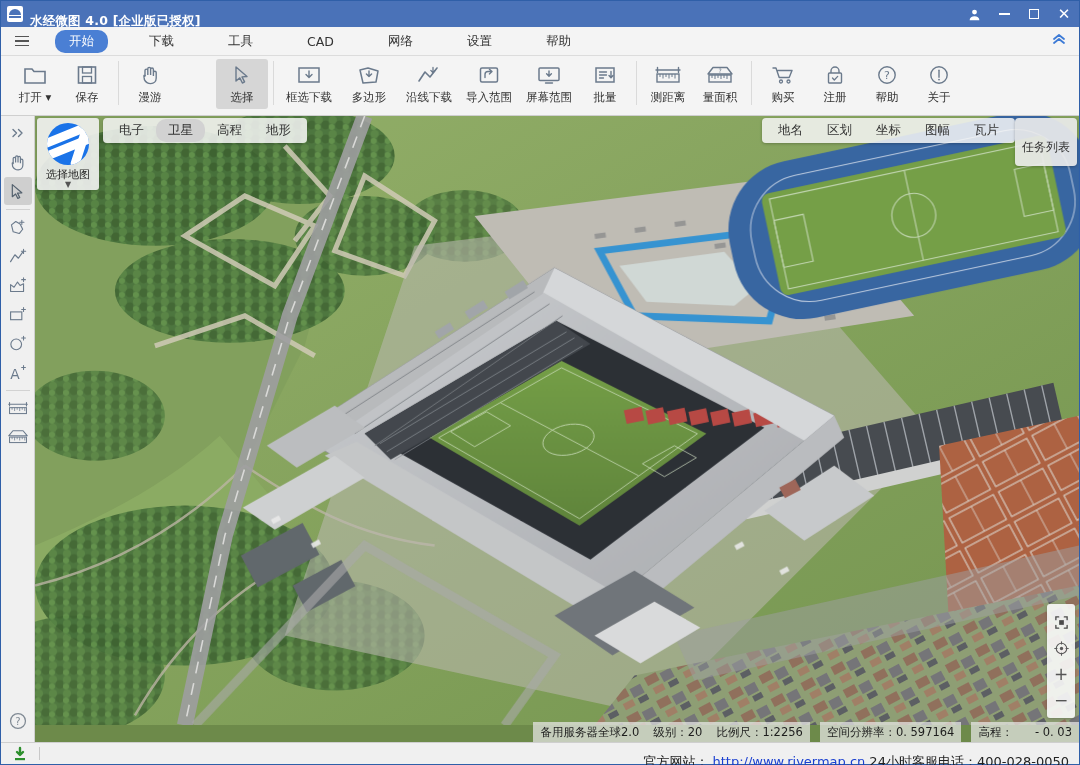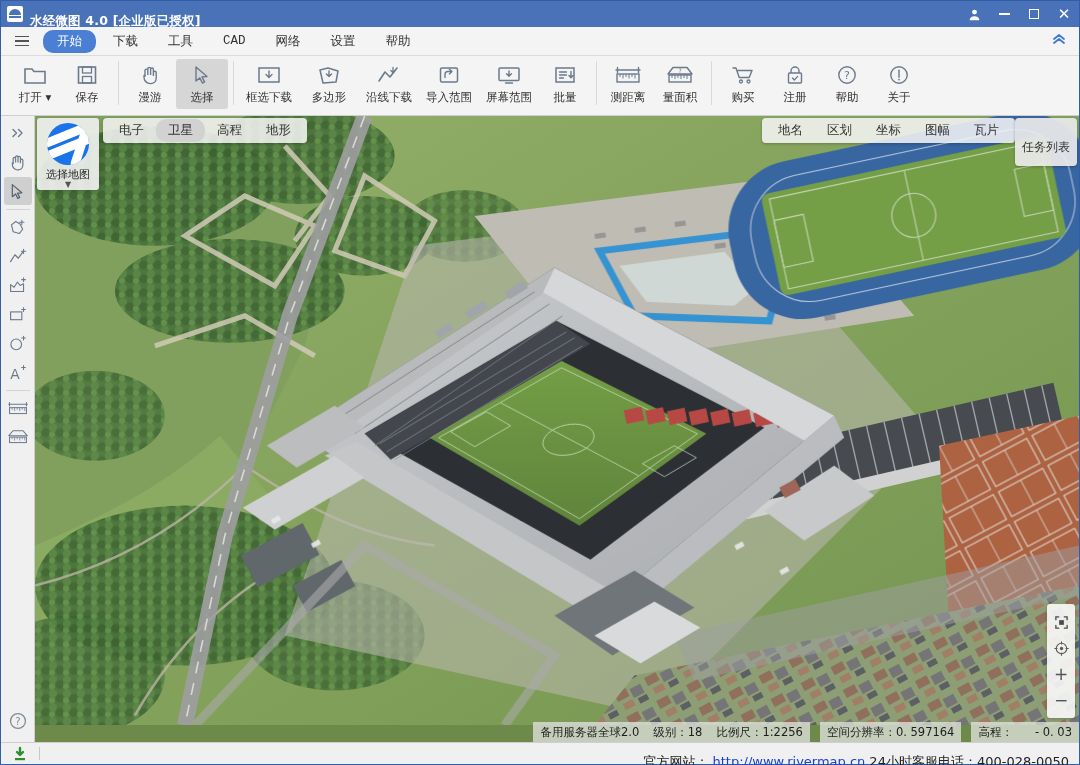--- a/index.html
+++ b/index.html
@@ -28,32 +28,32 @@
   .glyph-min{display:block;width:11px;height:1.5px;background:#fff;}
   .glyph-max{display:block;width:10px;height:10px;border:1.5px solid #fff;box-sizing:border-box;}
   .glyph-close{font-size:15px;line-height:1;font-family:"DejaVu Sans",sans-serif;}
 
   
   .menubar{height:28px;background:#f4f4f4;border-bottom:1px solid #dcdcdc;
            display:flex;align-items:center;padding-left:8px;position:relative;flex:0 0 28px;}
   .hamburger{width:26px;height:20px;display:flex;flex-direction:column;justify-content:center;
              align-items:center;gap:3px;margin-right:6px;}
   .hamburger i{display:block;width:14px;height:1.5px;background:#555;}
-  .menu-item{padding:3px 13px;font-size:12.5px;color:#333;border-radius:10px;margin:0 2px;
-             white-space:nowrap;font-family:Liberation Mono, monospace;}
+  .menu-item{padding:3px 13px;font-size:12.5px;color:#333;border-radius:10px;margin:0 14px;
+             white-space:nowrap;}
   .menu-item.active{background:#4a7fd4;color:#fff;padding:3px 14px;}
   .collapse-arrows{position:absolute;right:12px;top:4px;color:#3c7ad6;font-size:15px;
                    line-height:18px;font-weight:bold;}
 
   
   .ribbon{height:56px;background:#f4f4f4;border-bottom:1px solid #cfcfcf;display:flex;
           align-items:flex-start;padding:3px 0 0 8px;flex:0 0 56px;}
   .rb{width:52px;height:50px;display:flex;flex-direction:column;align-items:center;
       justify-content:flex-start;padding-top:3px;box-sizing:border-box;border-radius:3px;}
-  .rb.sel{background:#d6d6d6;}
+  .rb.sel{background:#d6d6d6;margin-left:40px;}
   .rb .ic{height:26px;display:flex;align-items:center;justify-content:center;}
   .rb .lb{font-size:11.5px;color:#333;margin-top:2px;white-space:nowrap;}
   .rb-sep{width:1px;height:44px;background:#dadada;margin:2px 5px 0 5px;}
   svg{display:block;}
 
   
   .body{flex:1 1 auto;display:flex;min-height:0;}
 
   
   .ltools{width:33px;background:#f0f0f0;border-right:1px solid #cfcfcf;display:flex;
@@ -651,21 +651,21 @@
             </svg>
         </div>
         <div class="zb" style="font-size:17px;color:#555;">+</div>
         <div class="zb" style="font-size:17px;color:#555;">−</div>
       </div>
 
       <div class="statusstrip">
         <div class="sseg">备用服务器全球2.0</div>
         <div class="sseg">
             <span>级别：</span>
-            <span>18</span>
+            <span>20</span>
           </div>
         <div class="sseg">
             <span>比例尺：</span>
             <span>1:2256</span>
           </div>
         <div class="sgap"></div>
         <div class="sseg">
             <span>空间分辨率：</span>
             <span>0. 597164</span>
           </div>

